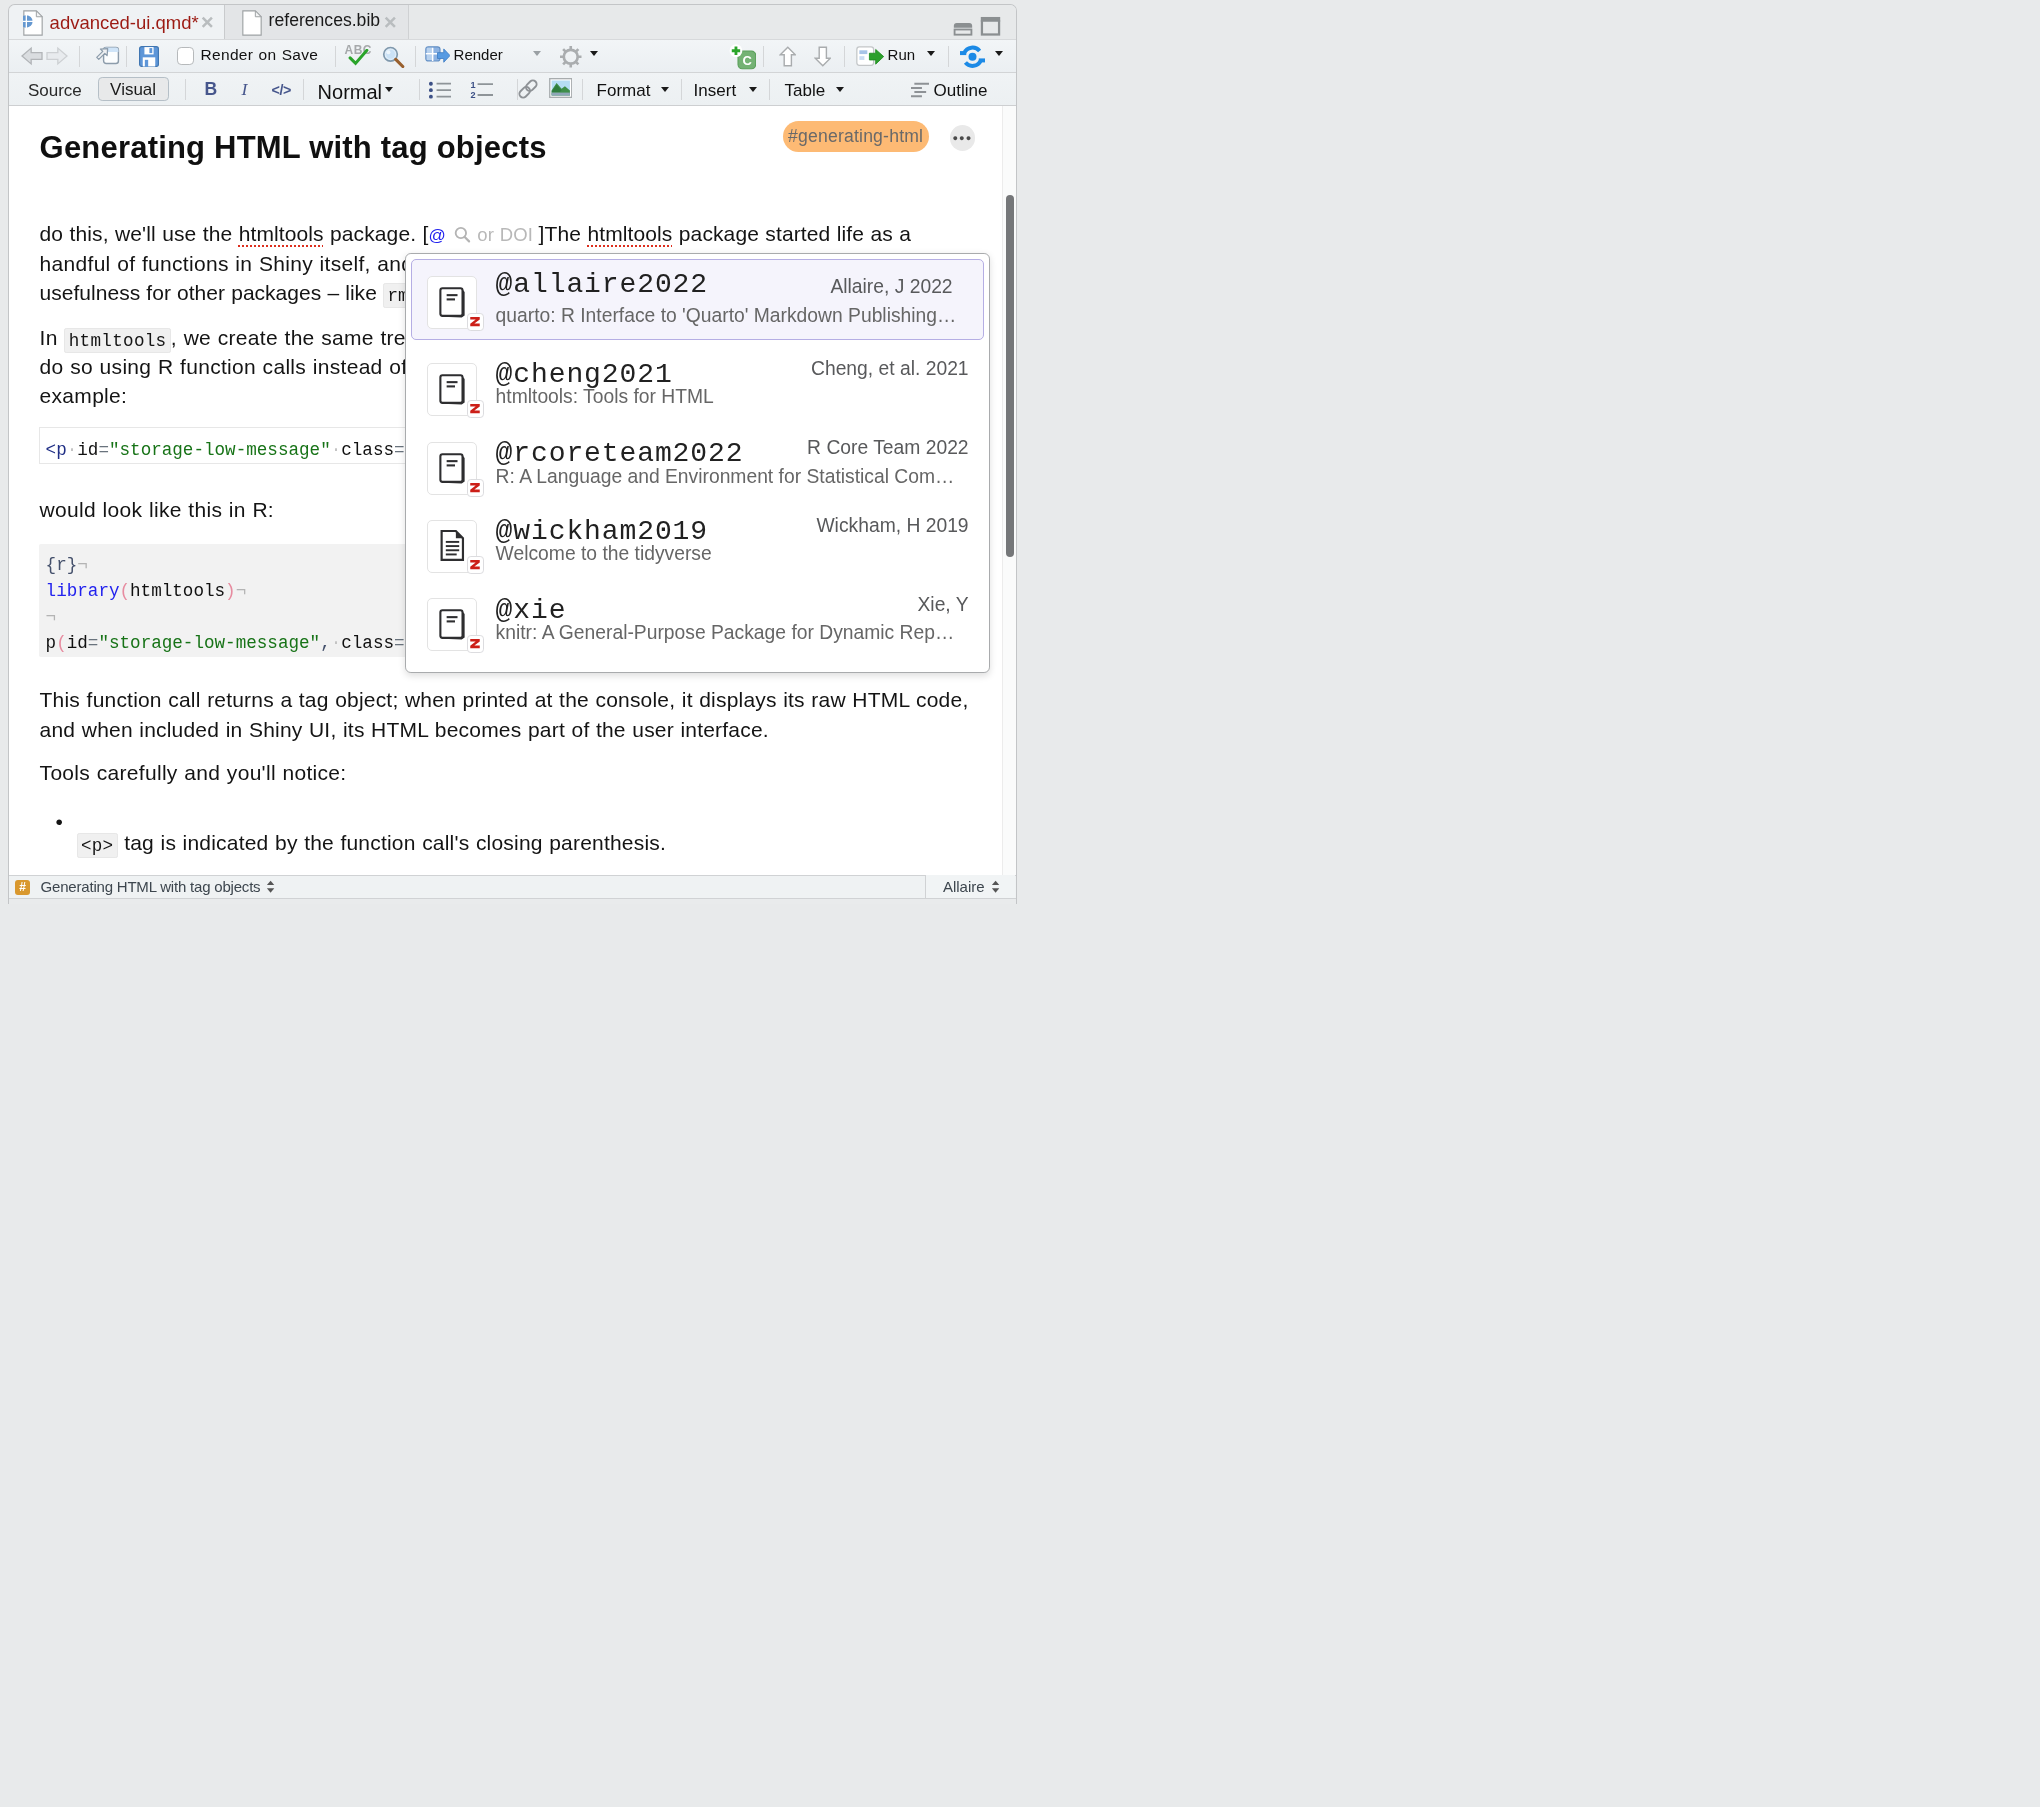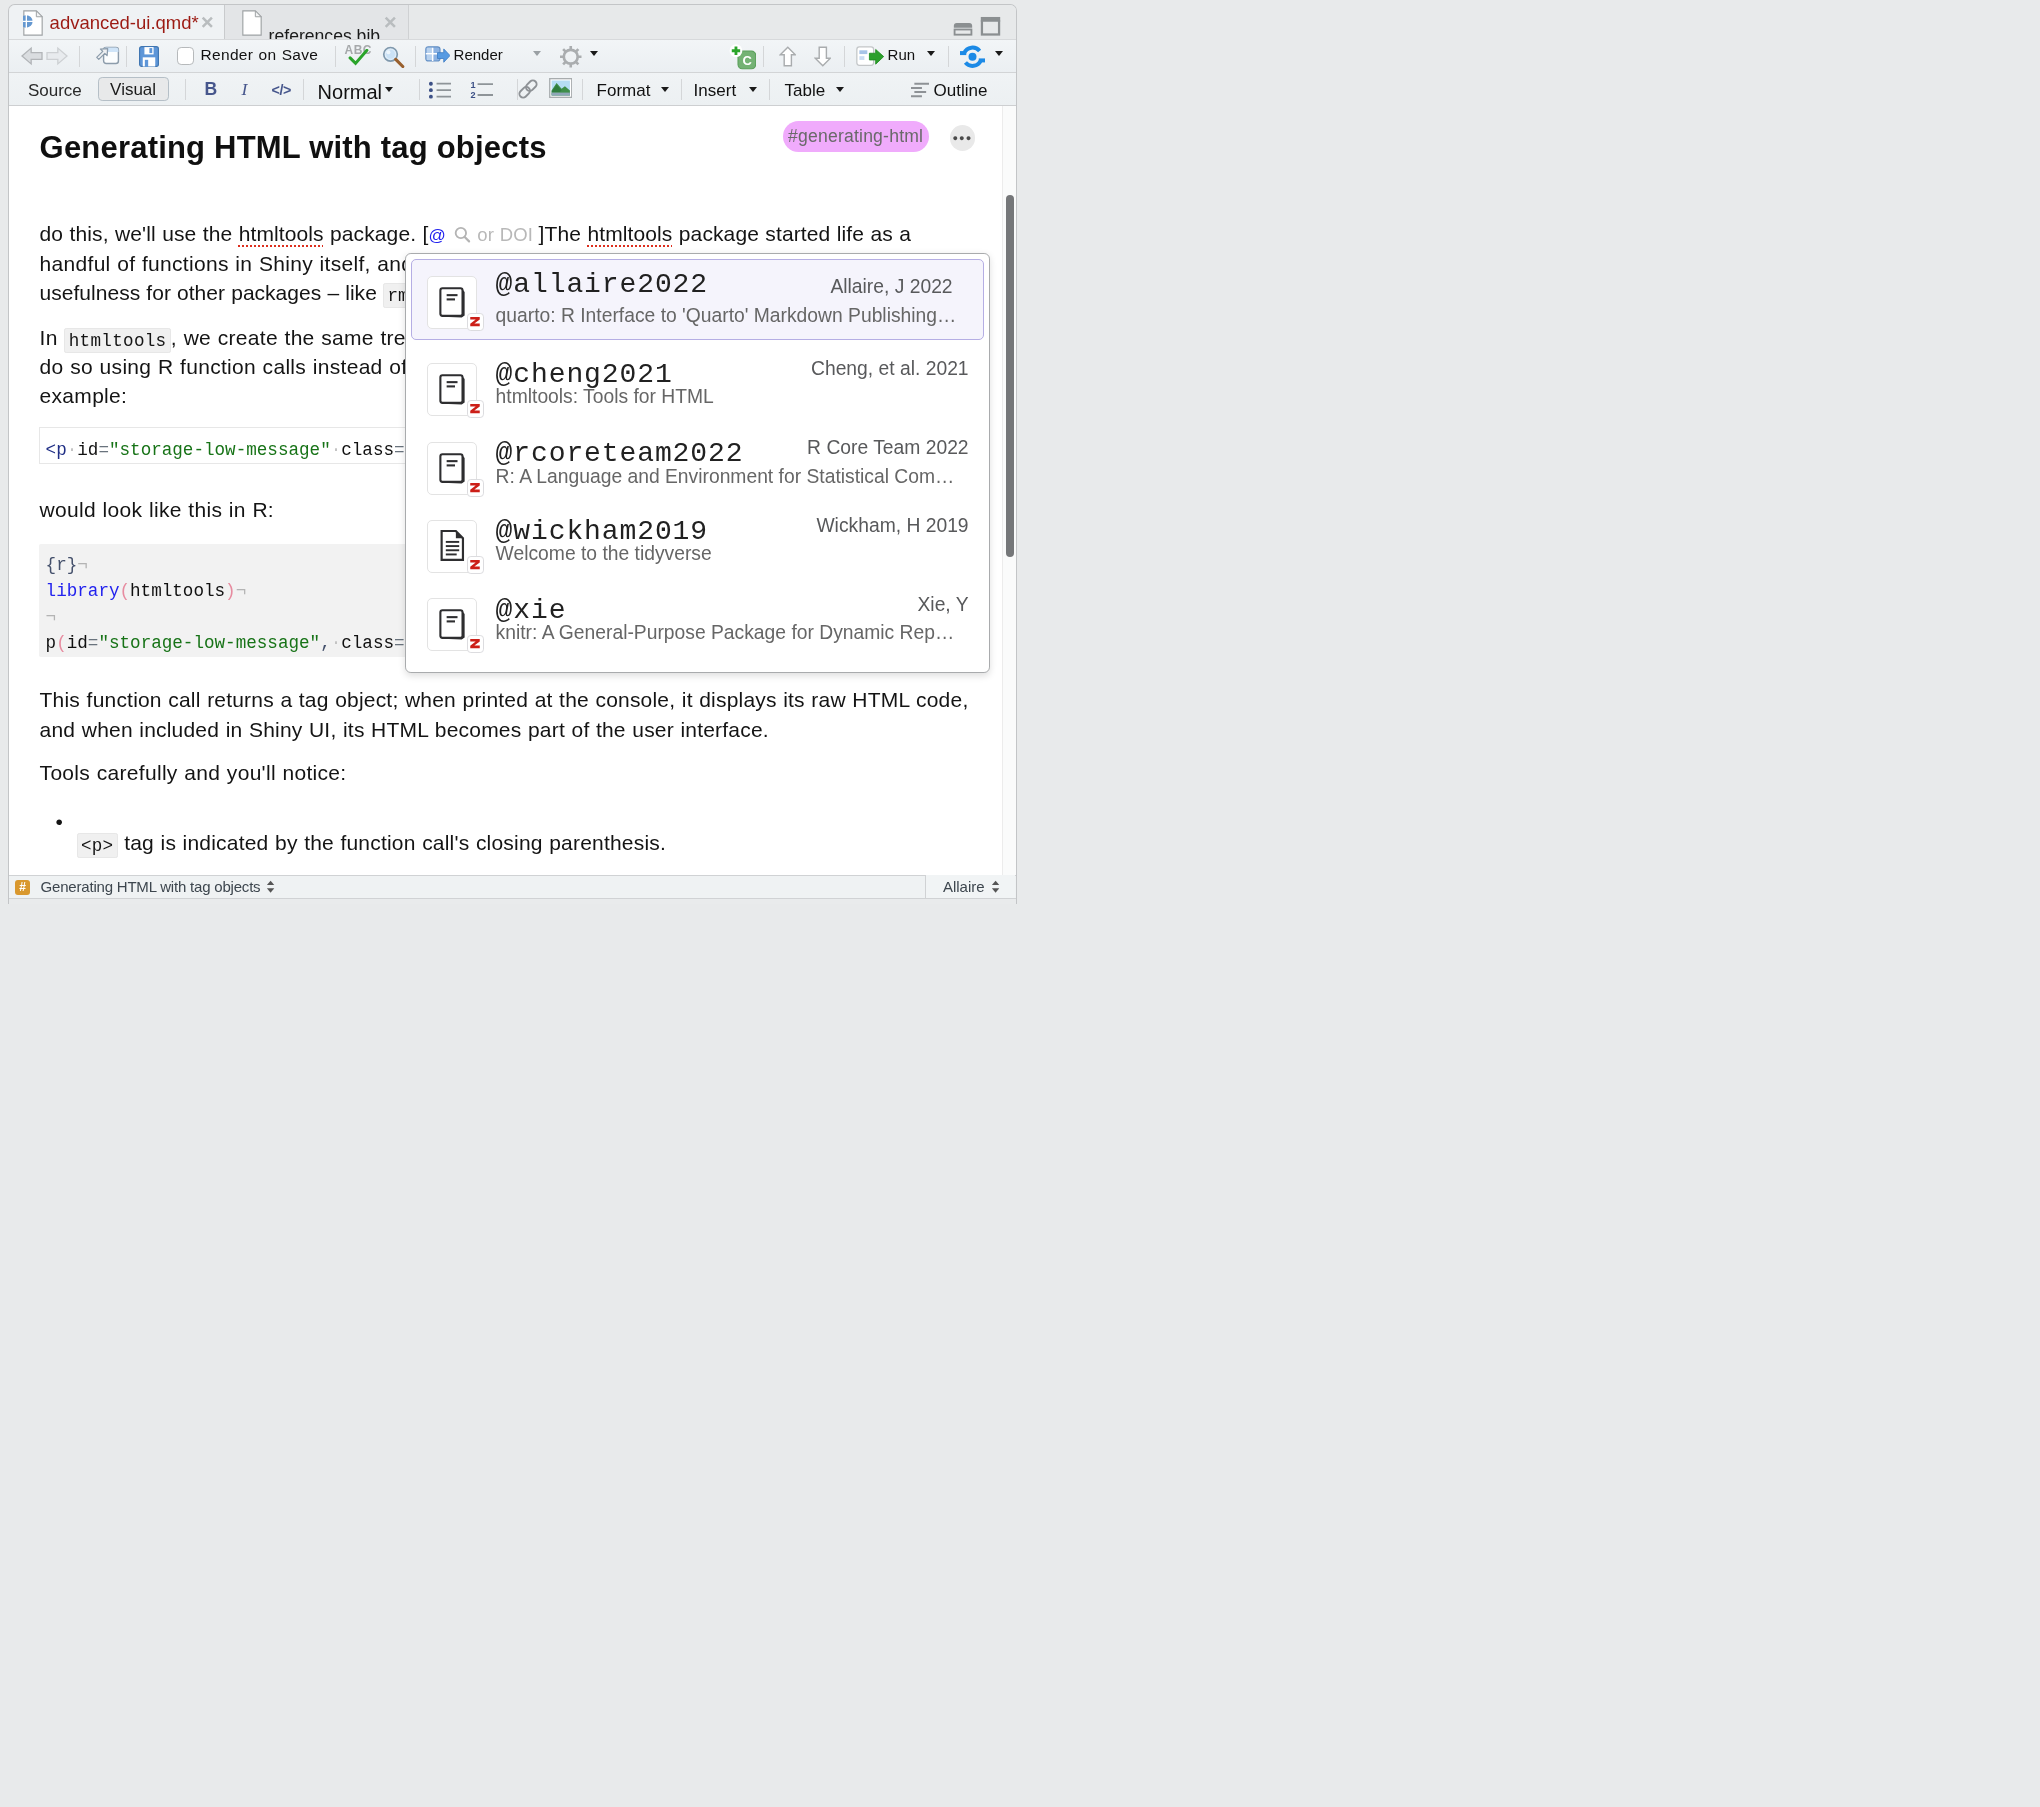--- a/index.html
+++ b/index.html
@@ -9,21 +9,21 @@
 
 
 #win { position:absolute; left:7.6px; top:4.2px; width:1009px; height:900px;
   border:0.8px solid #c3c5c7; border-bottom:none; border-radius:6.7px 6.7px 0 0; background:#e9ebec; overflow:hidden; }
 
 
 #tabstrip { position:absolute; left:0; top:0; width:1007px; height:34px; background:#e7e9ea; }
 #tab1 { position:absolute; left:0; top:0; width:216px; height:34px; background:#eff2f4; border-right:0.8px solid #c9cbcd; border-radius:6.7px 0 0 0; }
 #tab2 { position:absolute; left:216px; top:0; width:184px; height:34px; background:#e3e5e7; border-right:0.8px solid #cfd1d3; }
 .tabtxt1 { position:absolute; left:41px; top:6.7px; font-size:18.5px; color:#9c1a13; }
-.tabtxt2 { position:absolute; left:44px; top:5px; font-size:17.6px; color:#1a1a1a;margin-top:16px; }
+.tabtxt2 { position:absolute; left:44px; top:5px; font-size:17.6px; color:#1a1a1a; }
 
 
 #tb1 { position:absolute; left:0; top:34px; width:1007px; height:34px; background:linear-gradient(#f2f5f7,#ebeff2); border-top:0.8px solid #d7d9db; border-bottom:0.8px solid #d2d4d6; }
 #tb2 { position:absolute; left:0; top:68px; width:1007px; height:33px; background:linear-gradient(#f0f3f5,#ecf0f2); border-bottom:0.8px solid #cdcfd1; }
 .sep1 { position:absolute; top:5.9px; width:0.8px; height:21px; background:#d4d6d8; }
 .tbtext { position:absolute; font-size:15px; color:#111; white-space:nowrap; }
 .caret { position:absolute; width:0; height:0; border-left:4.6px solid transparent; border-right:4.6px solid transparent; border-top:5.5px solid #1a1a1a; }
 .caret.gray { border-top-color:#9aa0a4; }
 
 
@@ -268,21 +268,21 @@
         <line x1="0" y1="7" x2="13" y2="7"></line>
         <line x1="4" y1="12" x2="18" y2="12"></line>
         <line x1="0" y1="17" x2="13" y2="17"></line>
       </g>
     </svg>
     <div class="tbtext" style="left:925px; top:7.6px; font-size:17px;">Outline</div>
   </div>
 
   <div id="content">
     <h1 class="abs" style="left:31px; top:24px; font-size:31px; color:#101010; letter-spacing:0.2px;">Generating HTML with tag objects</h1>
-    <div class="abs" style="left:774px; top:14.7px; width:146px; height:31px; background:#f0abfc; border-radius:16px;">
+    <div class="abs" style="left:774px; top:14.7px; width:146px; height:31px; background:#fdba74; border-radius:16px;">
       <div style="font-size:17.6px; color:#696969; text-align:center; margin-top:5px; letter-spacing:0.2px;">#generating-html</div>
     </div>
     <div class="abs" style="left:941px; top:19px; width:25.6px; height:25.6px; background:#e9e9e9; border-radius:13.4px;">
       <div style="font-size:9.2px; color:#4a4a4a; text-align:center; margin-top:7.6px; letter-spacing:1px;">●●●</div>
     </div>
 
     <div class="line doc" style="left:31px; top:116px; letter-spacing:0.1px;">do this, we'll use the <span class="spell">htmltools</span> package. [<span style="color:#2222ee; font-size:17px;">@</span> <svg width="17.6" height="18.5" viewBox="0 0 21 22" style="vertical-align:-2.5px; margin-left:1.7px;">
             <circle cx="8.2" cy="9.5" r="6.2" fill="none" stroke="#b4b4b4" stroke-width="2.2"></circle>
             <line x1="12.8" y1="14.3" x2="18" y2="19.5" stroke="#b4b4b4" stroke-width="2.6" stroke-linecap="round"></line>
           </svg><span style="color:#b8b8b8; font-size:18.5px;"> or DOI </span>]The <span class="spell">htmltools</span> package started life as a</div>

